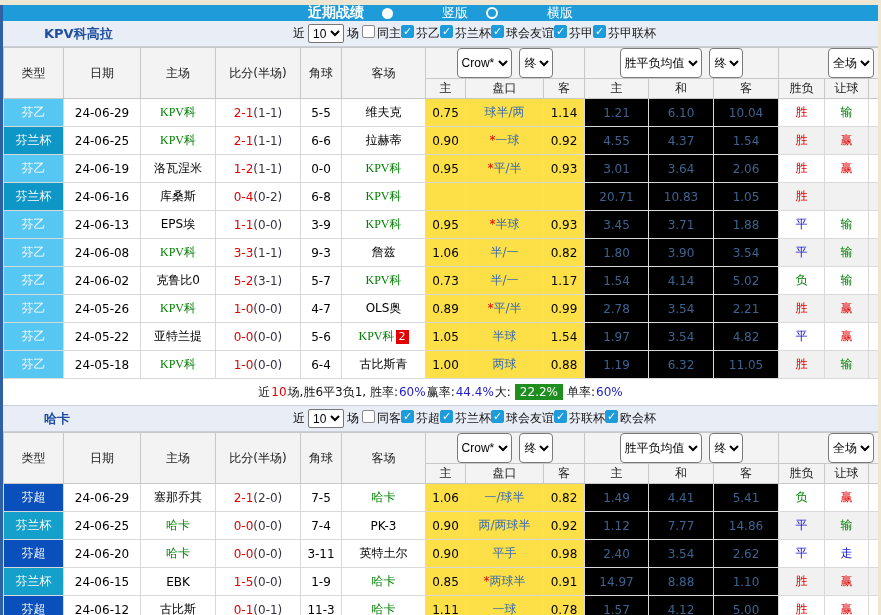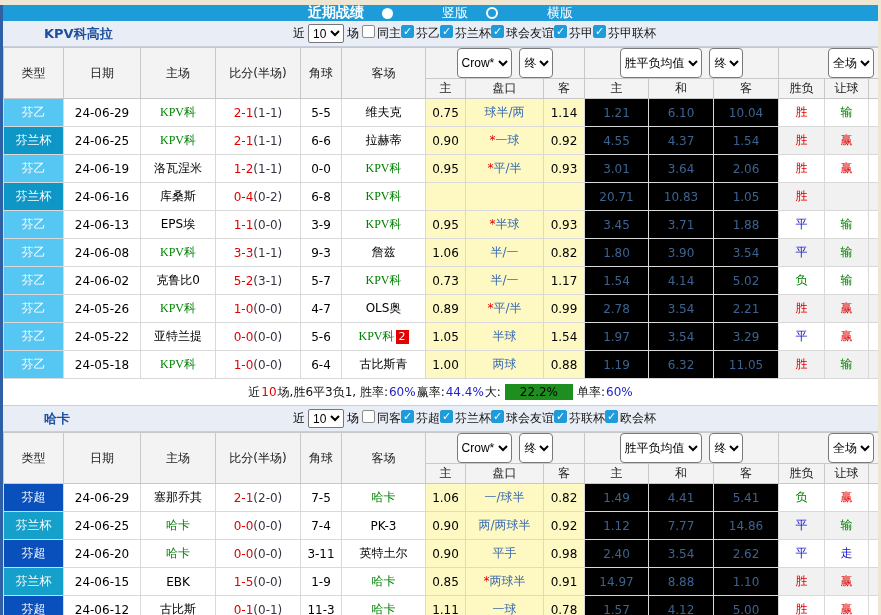--- a/index.html
+++ b/index.html
@@ -93,21 +93,21 @@
   tr.hr1 th { height: 30px; }
   tr.hr2 th { height: 20px; }
   tr.hr1 select {
     font-size: 12px; height: 30px;
     border: 1px solid #7a7a7a; border-radius: 4px; background: #fff;
     margin: 0 2px;
   }
   th.grp-right { text-align: center; }
   th.h-goal, td.col-goal { text-align: left; padding-left: 2px; }
   tbody td { height: 28px; background: #fff; }
-  td.col-odds_home, td.col-handicap, td.col-odds_away { background: #fef9c3; }
+  td.col-odds_home, td.col-handicap, td.col-odds_away { background: #fde047; }
   td.col-avg_home, td.col-avg_draw, td.col-avg_away { background: #000000; color: #3C6390; }
   tbody tr:nth-child(even) td.col-wl,
   tbody tr:nth-child(even) td.col-let,
   tbody tr:nth-child(even) td.col-goal { background: #F1F1F1; }
   td.col-handicap { color: #3A6BB0; }
   
   td.type-a { background: #56C6F2; color: #fff; }
   td.type-b { background: #0E96C6; color: #fff; }
   td.type-c { background: #0A50BC; color: #fff; }
   td.type-d { background: #14A0CA; color: #fff; }
@@ -132,21 +132,21 @@
     height: 27px;
     display: flex; align-items: center; justify-content: center;
     border-bottom: 1px solid #C9CFDA;
     background: #fff;
     gap: 1px;
   }
   .summary .r { color: #E30000; }
   .summary .b { color: #2222CC; }
   .summary .k { color: #111; }
   .summary .badge-green {
-    background: #1E8E1E; color: #000000; padding: 1px 15px; margin: 0 3px;
+    background: #1E8E1E; color: #ffffff; padding: 1px 5px; margin: 0 3px;
   }
 </style>
 </head>
 <body>
 
 <div class="page">
 <div class="frame">
 
   <div class="topbar">
     <span class="title">近期战绩</span>
@@ -376,21 +376,21 @@
               <td class="col-date">24-05-22</td>
               <td class="col-home">亚特兰提</td>
               <td class="col-score"><span class="ft">0-0</span><span class="ht">(0-0)</span></td>
               <td class="col-corner">5-6</td>
               <td class="col-away"><span class="green">KPV科</span><span class="badge2">2</span></td>
               <td class="col-odds_home">1.05</td>
               <td class="col-handicap">半球</td>
               <td class="col-odds_away">1.54</td>
               <td class="col-avg_home">1.97</td>
               <td class="col-avg_draw">3.54</td>
-              <td class="col-avg_away">3.29</td>
+              <td class="col-avg_away">4.82</td>
               <td class="col-wl blue">平</td>
               <td class="col-let red">赢</td>
               <td class="col-goal"></td>
             </tr>
             <tr>
               <td class="col-type type-a">芬乙</td>
               <td class="col-date">24-05-18</td>
               <td class="col-home green">KPV科</td>
               <td class="col-score"><span class="ft">1-0</span><span class="ht">(0-0)</span></td>
               <td class="col-corner">6-4</td>

